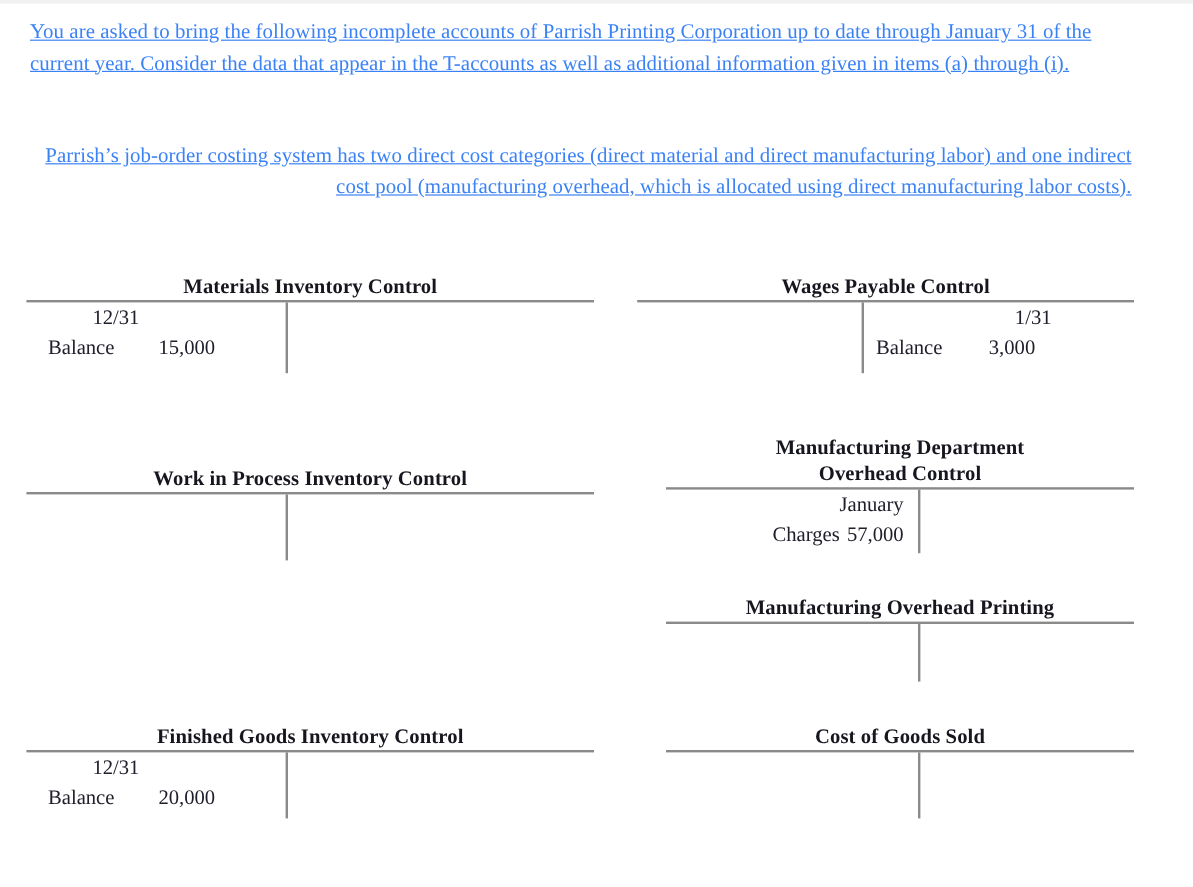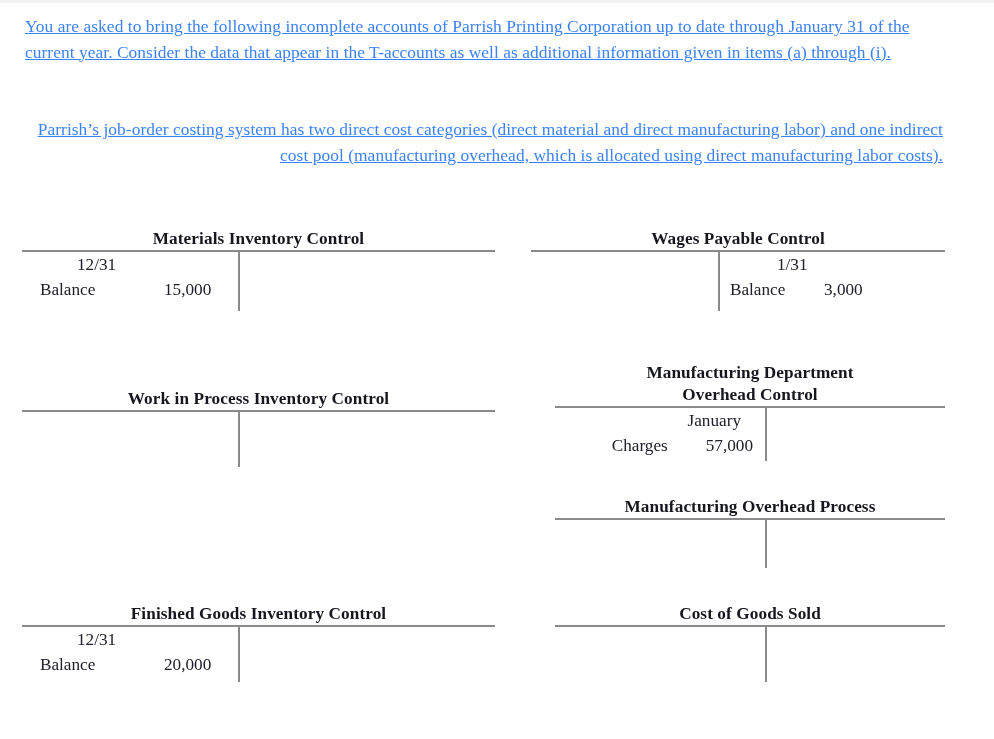--- a/index.html
+++ b/index.html
@@ -90,29 +90,29 @@
     white-space: nowrap;
   }
   .entry-date { display: block; margin-left: 47px; }
   .entry-line2 { display: block; }
   .entry-label { display: inline-block; }
   .entry-amount { display: inline-block; }
 
   
   .side.debit .entry-date { padding-left: 8px; }
   .side.debit .entry-label { width: 92px; padding-left: 18px; }
-  .side.debit .entry-amount { text-align: center; margin-left: 32px; }
-
-  
-  .side.credit .entry-date { padding-left: 10px; }
+  .side.debit .entry-amount { text-align: center; }
+
+  
+  .side.credit .entry-date { padding-left: 10px; text-align: center; }
   .side.credit .entry-label { width: 94px; padding-left: 10px; }
 
   
   .side.to-stem { text-align: right; }
-  .side.to-stem .entry-date { padding-right: 24px; }
+  .side.to-stem .entry-date { padding-right: 12px; }
   .side.to-stem .entry-label { padding-right: 6px; }
   .side.to-stem .entry-amount { padding-right: 12px; }
 </style>
 </head>
 <body>
 
 <div class="top-edge"></div>
 
 <div class="prose" id="para-1">
   <p>You are asked to bring the following incomplete accounts of Parrish Printing Corporation up to date through January 31 of the current year. Consider the data that appear in the T-accounts as well as additional information given in items (a) through (i).</p>
@@ -181,21 +181,21 @@
           <span class="entry-line2">
             <span class="entry-label">Charges</span><span class="entry-amount">57,000</span>
           </span>
         </span>
       </div>
       <div class="side credit" style="left:212px; width:178px;"></div>
     </div>
   </div>
 
   <div class="taccount" style="left:555px; top:496px; width:390px;">
-    <div class="t-title">Manufacturing Overhead Process</div>
+    <div class="t-title">Manufacturing Overhead Printing</div>
     <div class="t-rule"></div>
     <div class="t-body" style="height:58px;">
       <div class="t-stem" style="left:210px; height:48px;"></div>
       <div class="side debit" style="left:0; width:210px;"></div>
       <div class="side credit" style="left:212px; width:178px;"></div>
     </div>
   </div>
 
   <div class="taccount" style="left:22px; top:603px; width:473px;">
     <div class="t-title">Finished Goods Inventory Control</div>

